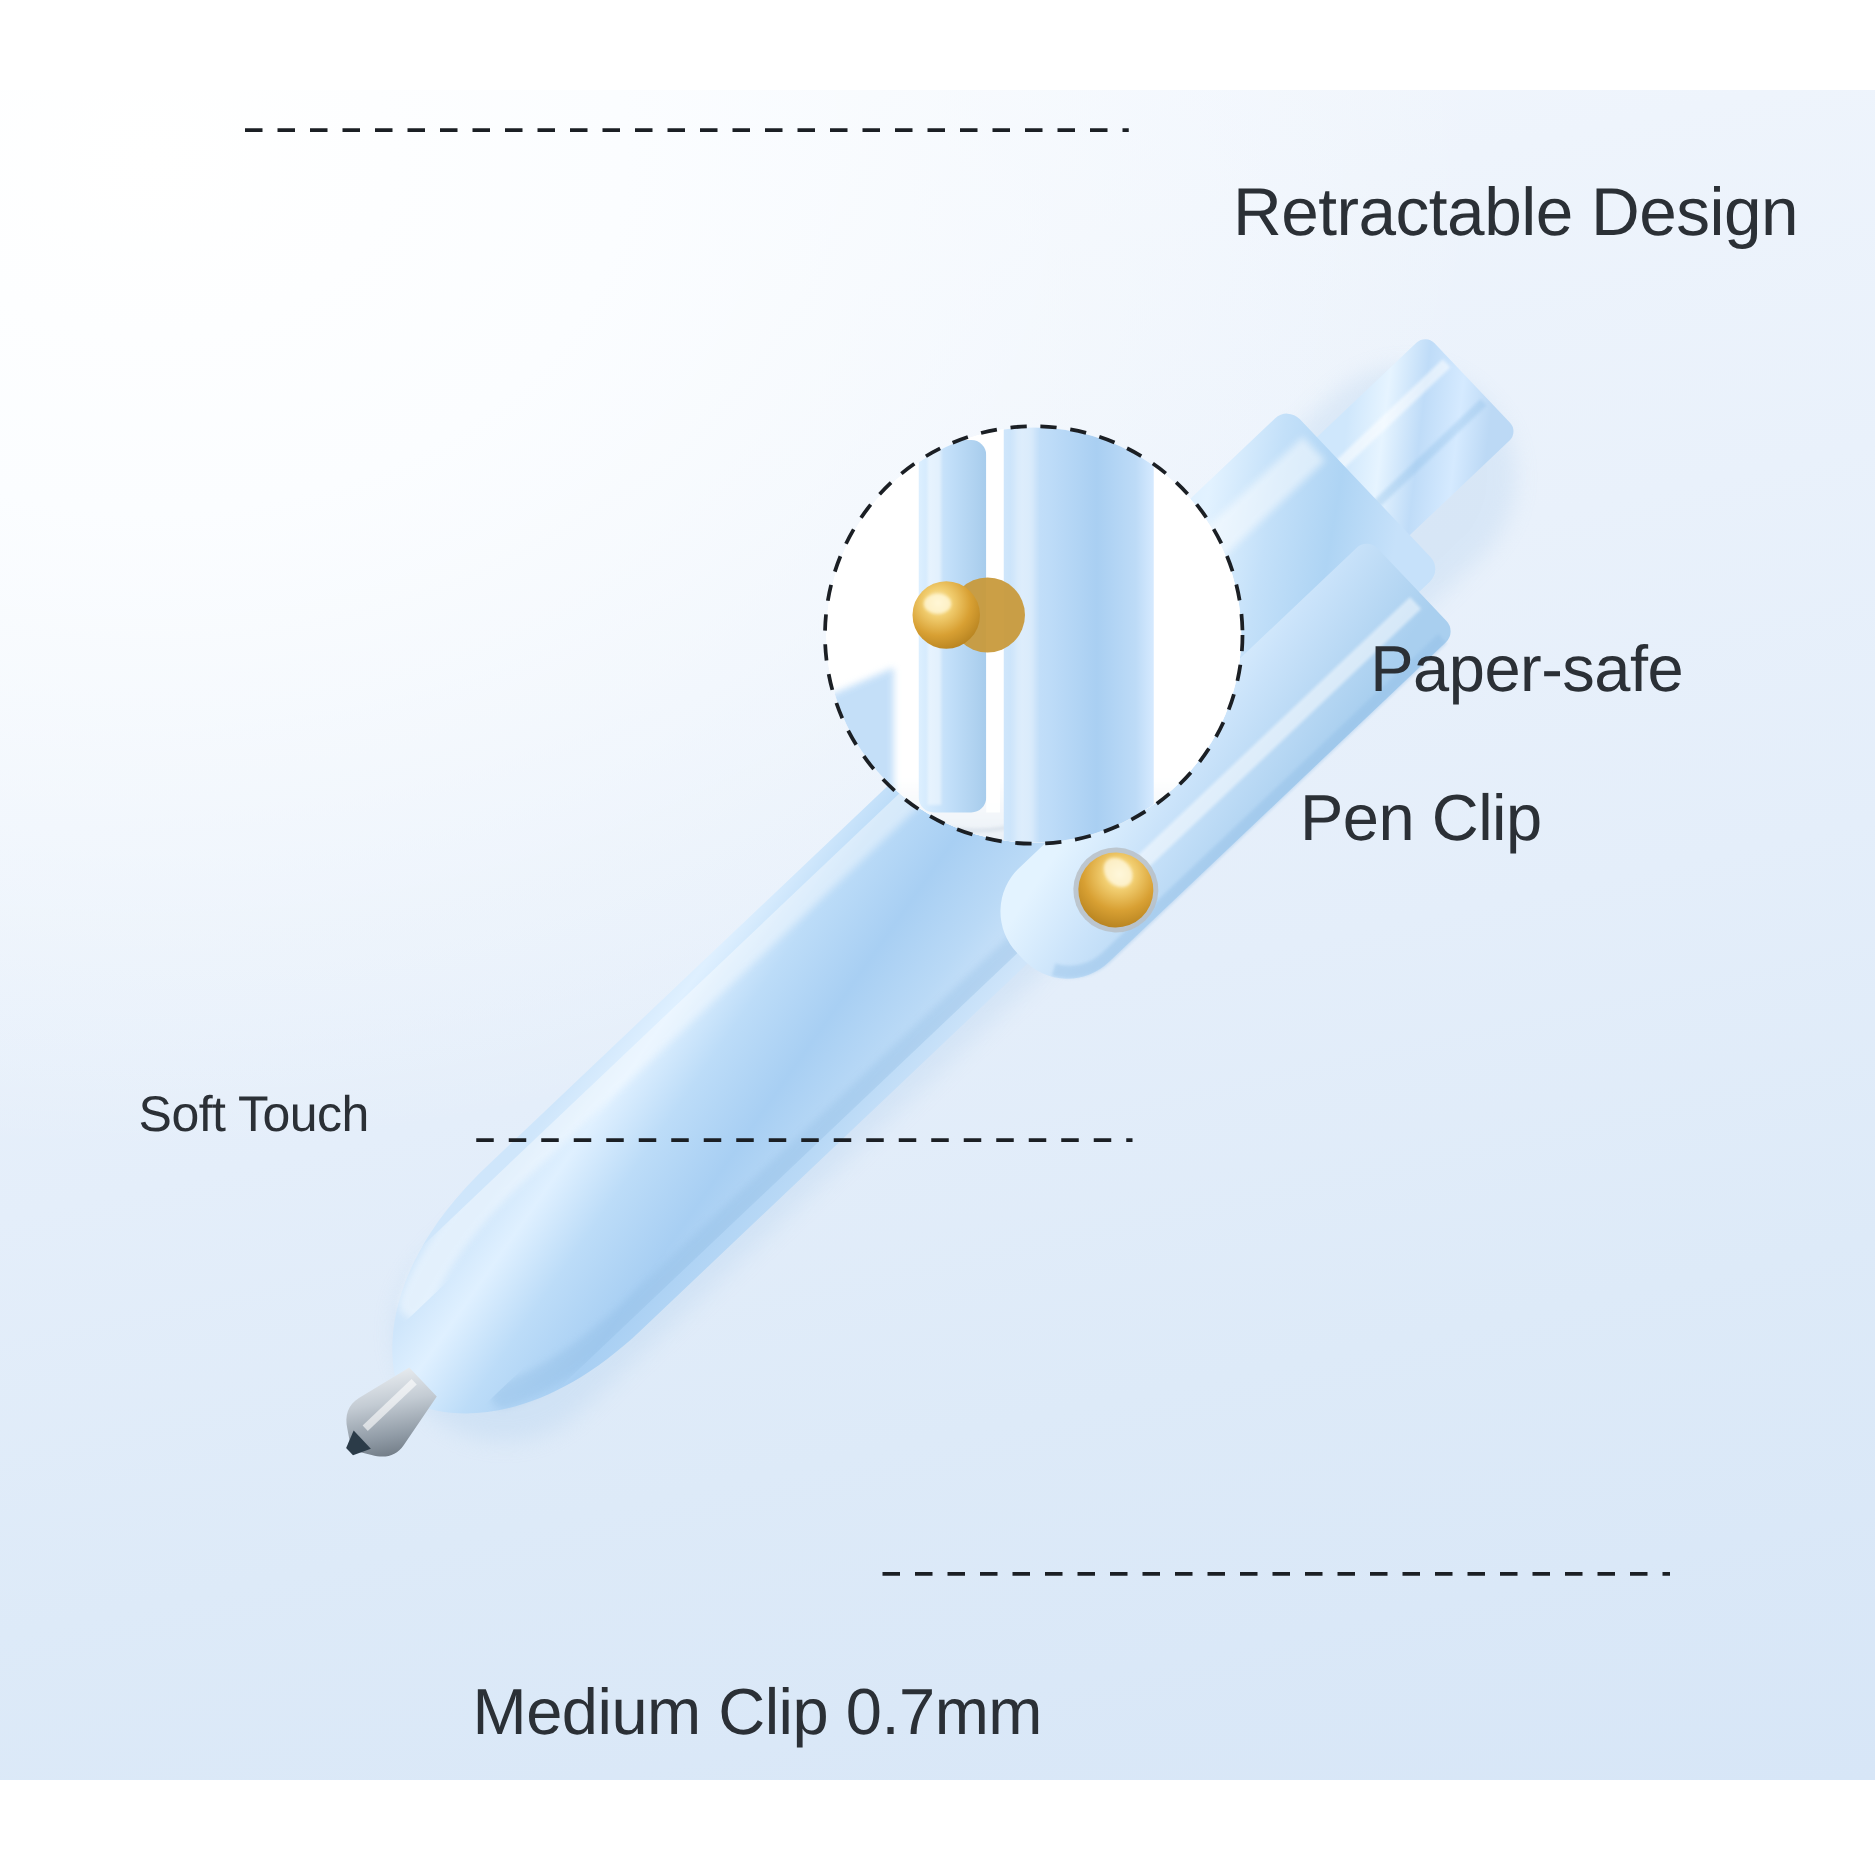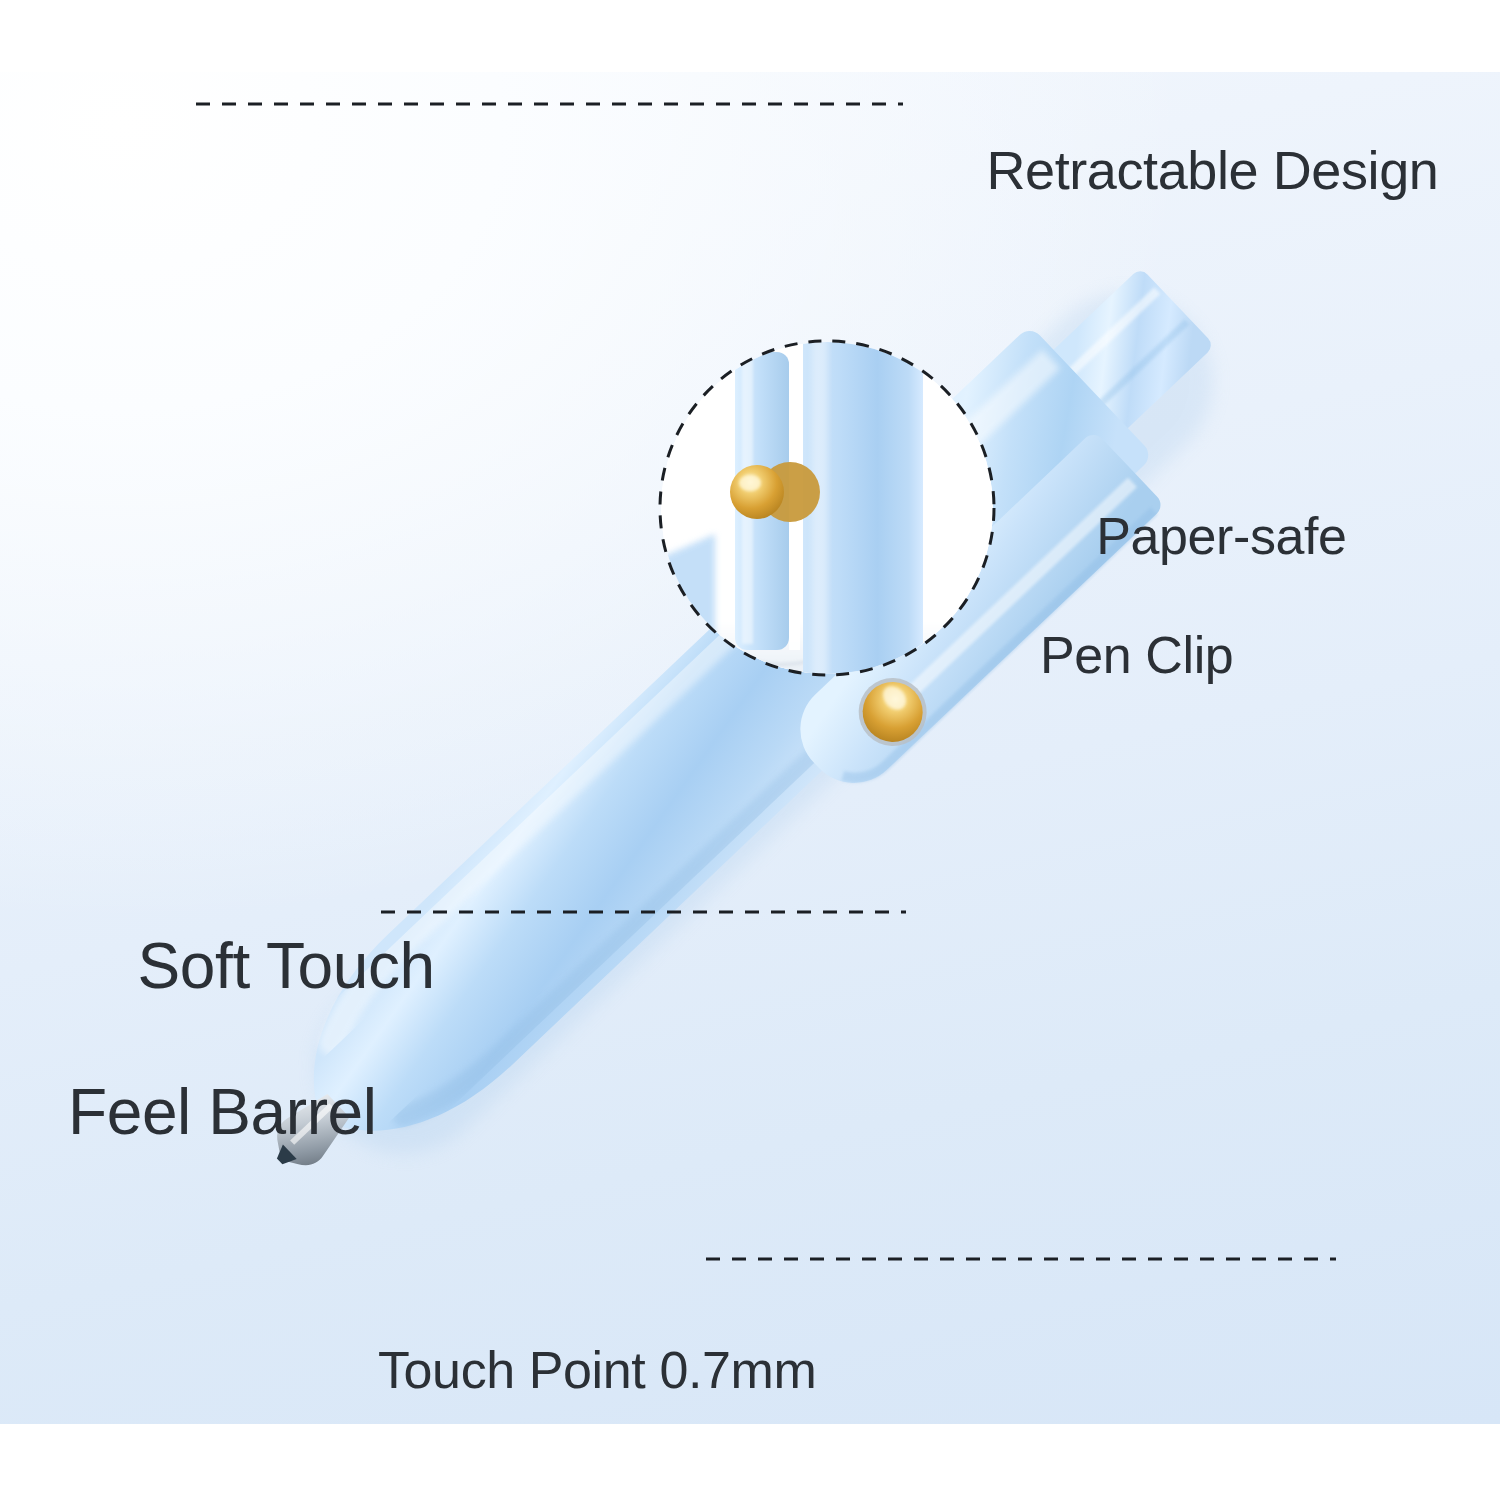--- a/index.html
+++ b/index.html
@@ -68,22 +68,22 @@
     top: 78px;
     font-size: 54px;
   }
   #label-penclip {
     left: 1040px;
     top: 448px;
     font-size: 52px;
   }
   #label-barrel {
     left: 68px;
-    top: 857px;
-    font-size: 64px;
+    top: 824px;
+    font-size: 40px;
   }
   #label-point {
     left: 378px;
     top: 1222px;
     font-size: 52px;
   }
   .callout .line2 { display: block; }
 </style>
 </head>
 <body>
@@ -246,20 +246,19 @@
     <span>Retractable Design</span>
   </div>
 
   <div class="callout" id="label-penclip">
     <span>Paper-safe</span>
     <span class="line2">Pen Clip</span>
   </div>
 
   <div class="callout" id="label-barrel">
     <span>Soft Touch</span>
-    <span class="line2">Feel Barrel</span>
   </div>
 
   <div class="callout" id="label-point">
-    <span class="line2">Touch Point 0.7mm</span>
+    <span class="line2">Medium Clip 0.7mm</span>
   </div>
 
 </div>
 
 </body></html>

